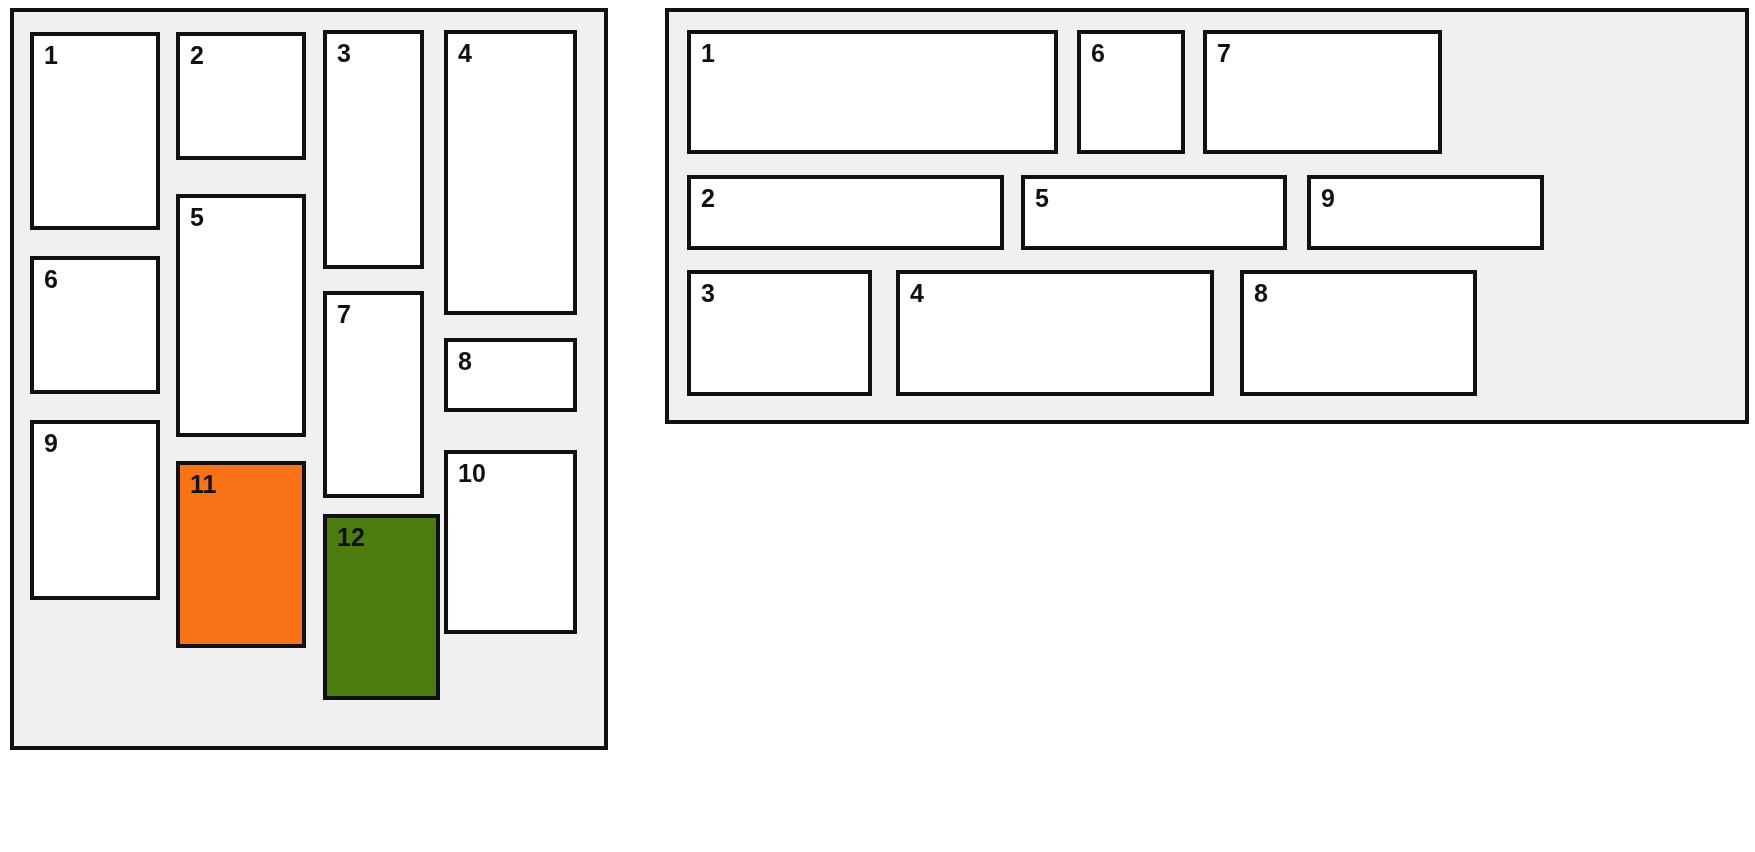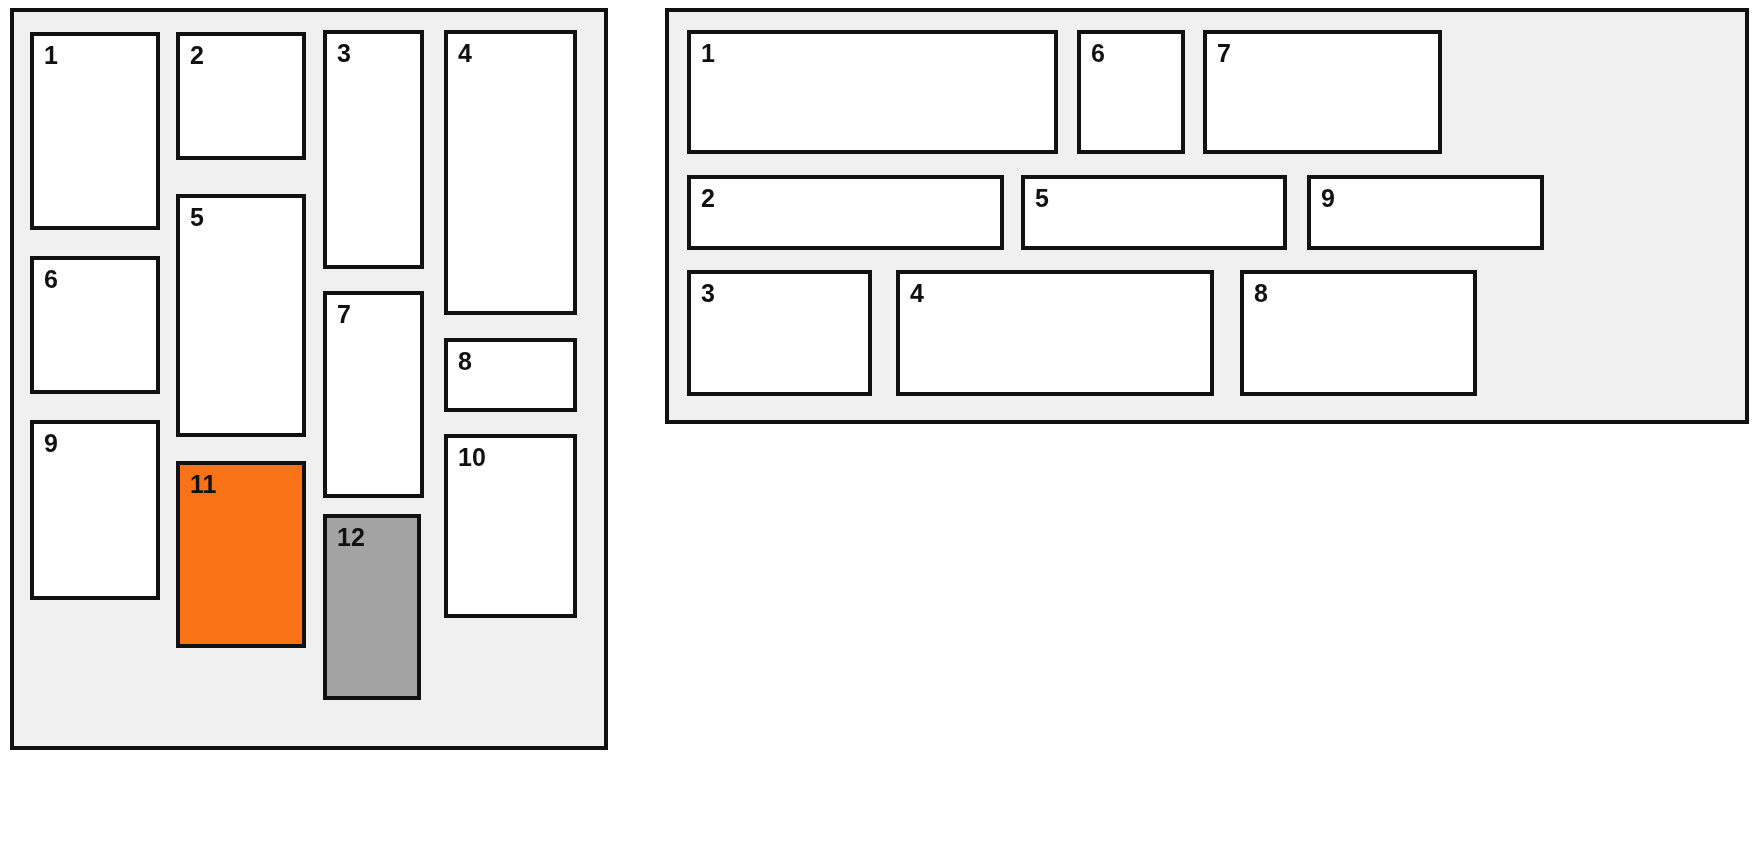--- a/index.html
+++ b/index.html
@@ -70,27 +70,27 @@
       </div>
       <div class="card" style="left: 309px; top: 279px; width: 101px; height: 207px; background: rgb(255, 255, 255); border-color: rgb(17, 17, 17);">
         <span class="card-label" style="color: rgb(17, 17, 17);">7</span>
       </div>
       <div class="card" style="left: 430px; top: 326px; width: 133px; height: 74px; background: rgb(255, 255, 255); border-color: rgb(17, 17, 17);">
         <span class="card-label" style="color: rgb(17, 17, 17);">8</span>
       </div>
       <div class="card" style="left: 16px; top: 408px; width: 130px; height: 180px; background: rgb(255, 255, 255); border-color: rgb(17, 17, 17);">
         <span class="card-label" style="color: rgb(17, 17, 17);">9</span>
       </div>
-      <div class="card" style="left: 430px; top: 422px; width: 133px; height: 184px; background: rgb(255, 255, 255); border-color: rgb(17, 17, 17); text-align: center;">
+      <div class="card" style="left: 430px; top: 438px; width: 133px; height: 184px; background: rgb(255, 255, 255); border-color: rgb(17, 17, 17); text-align: center;">
         <span class="card-label" style="color: rgb(17, 17, 17);">10</span>
       </div>
       <div class="card" style="left: 162px; top: 449px; width: 130px; height: 187px; background: #f97316; border-color: rgb(17, 17, 17);">
         <span class="card-label" style="color: rgb(17, 17, 17);">11</span>
       </div>
-      <div class="card" style="left: 309px; top: 502px; width: 98px; height: 186px; background: #a3a3a3; border-color: rgb(17, 17, 17);">
+      <div class="card" style="left: 309px; top: 502px; width: 117px; height: 186px; background: #4d7c0f; border-color: rgb(17, 17, 17);">
         <span class="card-label" style="color: rgb(17, 17, 17);">12</span>
       </div>
     </div>
   <div class="panel" id="panel-1" style="left: 665px; top: 8px; width: 1084px; height: 416px; background: rgb(240, 240, 240); border-color: rgb(17, 17, 17);">
       <div class="card" style="left: 18px; top: 18px; width: 371px; height: 124px; background: rgb(255, 255, 255); border-color: rgb(17, 17, 17);">
         <span class="card-label" style="color: rgb(17, 17, 17);">1</span>
       </div>
       <div class="card" style="left: 408px; top: 18px; width: 108px; height: 124px; background: rgb(255, 255, 255); border-color: rgb(17, 17, 17);">
         <span class="card-label" style="color: rgb(17, 17, 17);">6</span>
       </div>

